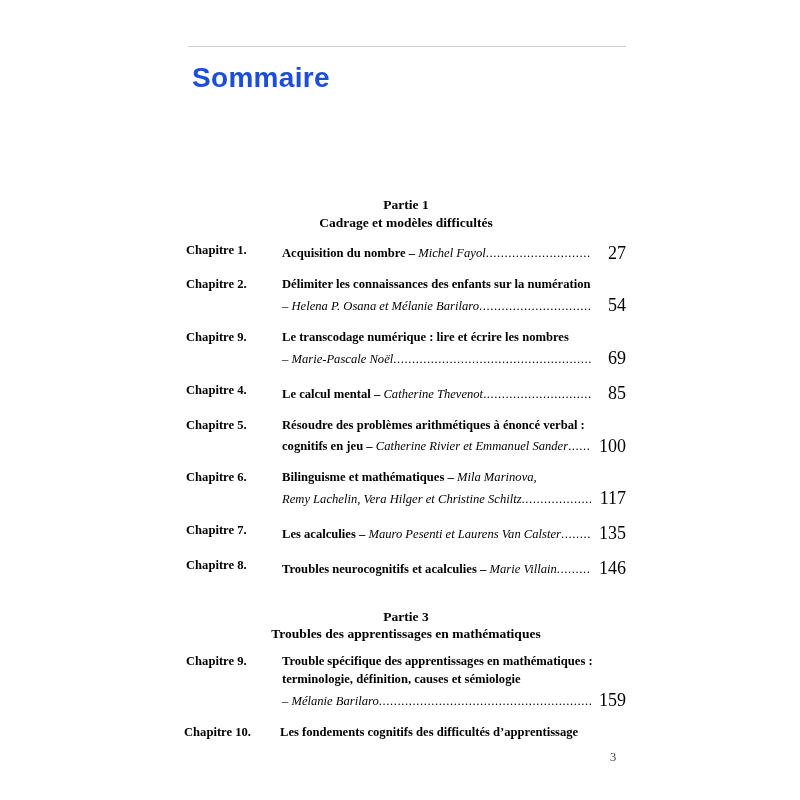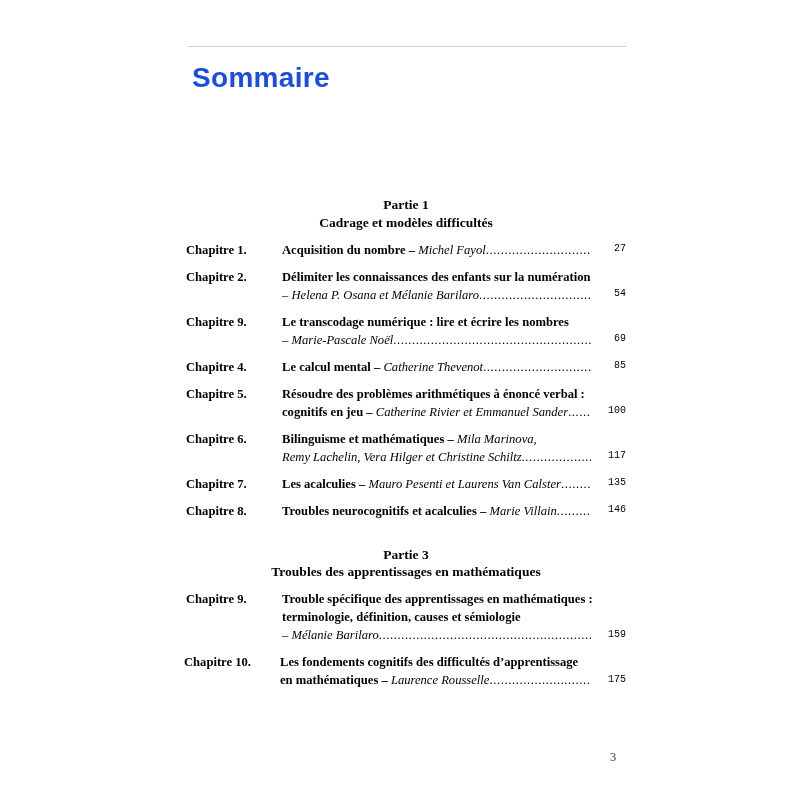--- a/index.html
+++ b/index.html
@@ -112,23 +112,22 @@
     font-size: 12.6px;
     color: #000;
   }
   .leader::before {
     content: "............................................................................................................................................................";
   }
   .pagenum {
     flex: 0 0 auto;
     width: 34px;
     text-align: right;
-    font-size: 10px;
-    white-space: nowrap;
-    font-family: Liberation Mono, monospace;
+    font-size: 18px;
+    white-space: nowrap;
   }
   .line.nofill { justify-content: flex-start; }
 
   
   .folio {
     position: absolute;
     left: 610px;
     top: 750px;
     font-size: 12.5px;
     color: #3a3a3a;
@@ -263,24 +262,19 @@
             <span class="pagenum">159</span>
           </div>
         </div>
       </div>
       <div class="entry">
         <div class="entry-label wide">Chapitre 10.</div>
         <div class="entry-body">
           <div class="line nofill">
             <span class="line-text"><span class="ttl">Les fondements cognitifs des difficultés d’apprentissage</span></span>
           </div>
-          <div class="line">
-            <span class="line-text"><span class="ttl">en mathématiques – </span><span class="aut">Laurence Rousselle</span></span>
-            <span class="leader"></span>
-            <span class="pagenum">175</span>
-          </div>
         </div>
       </div>
     </div>
 
   <div class="folio">3</div>
 
 </div>
 
 </body></html>

